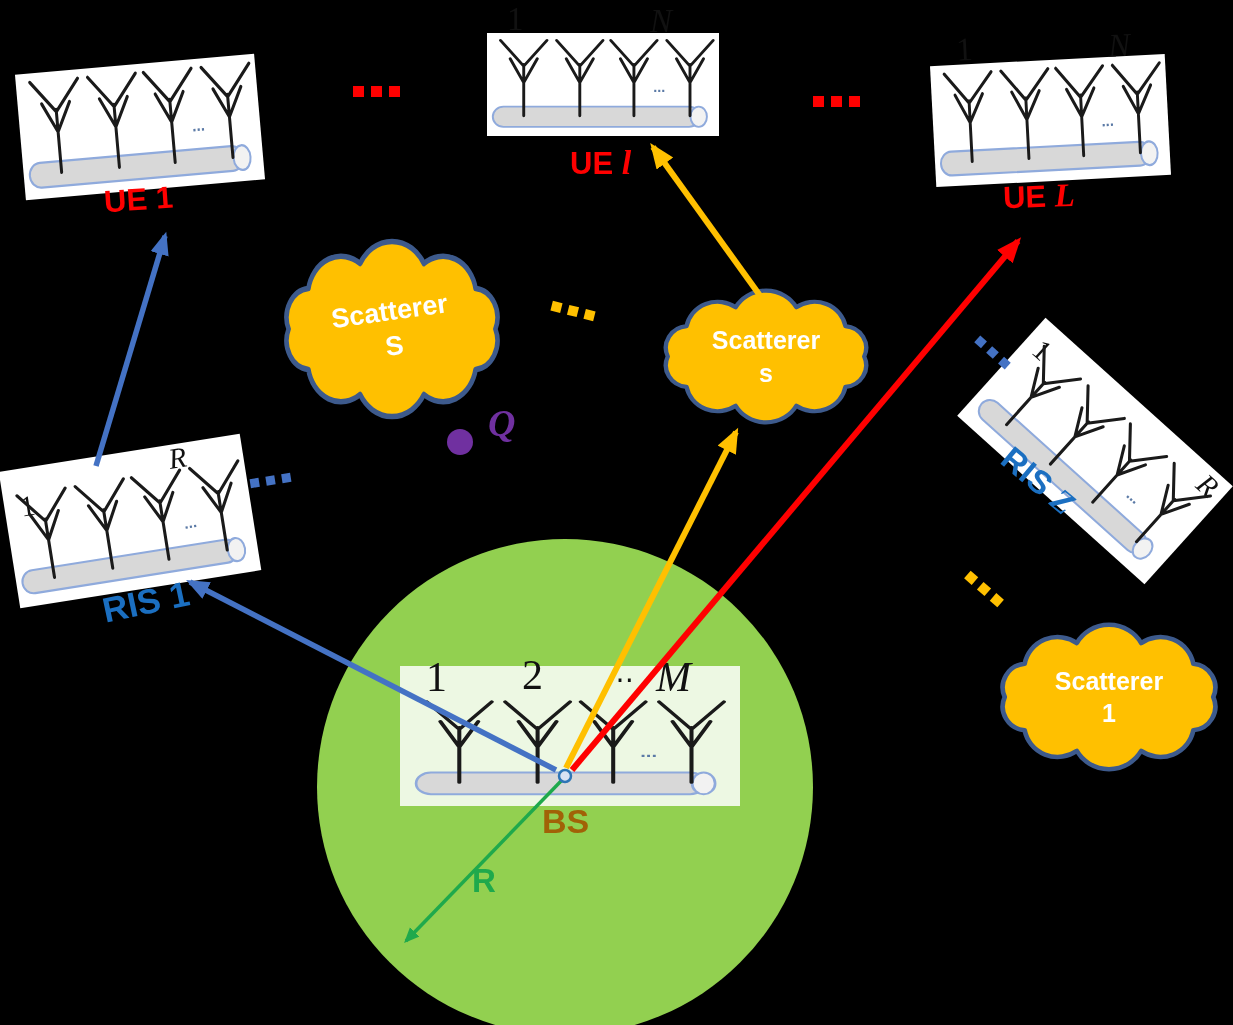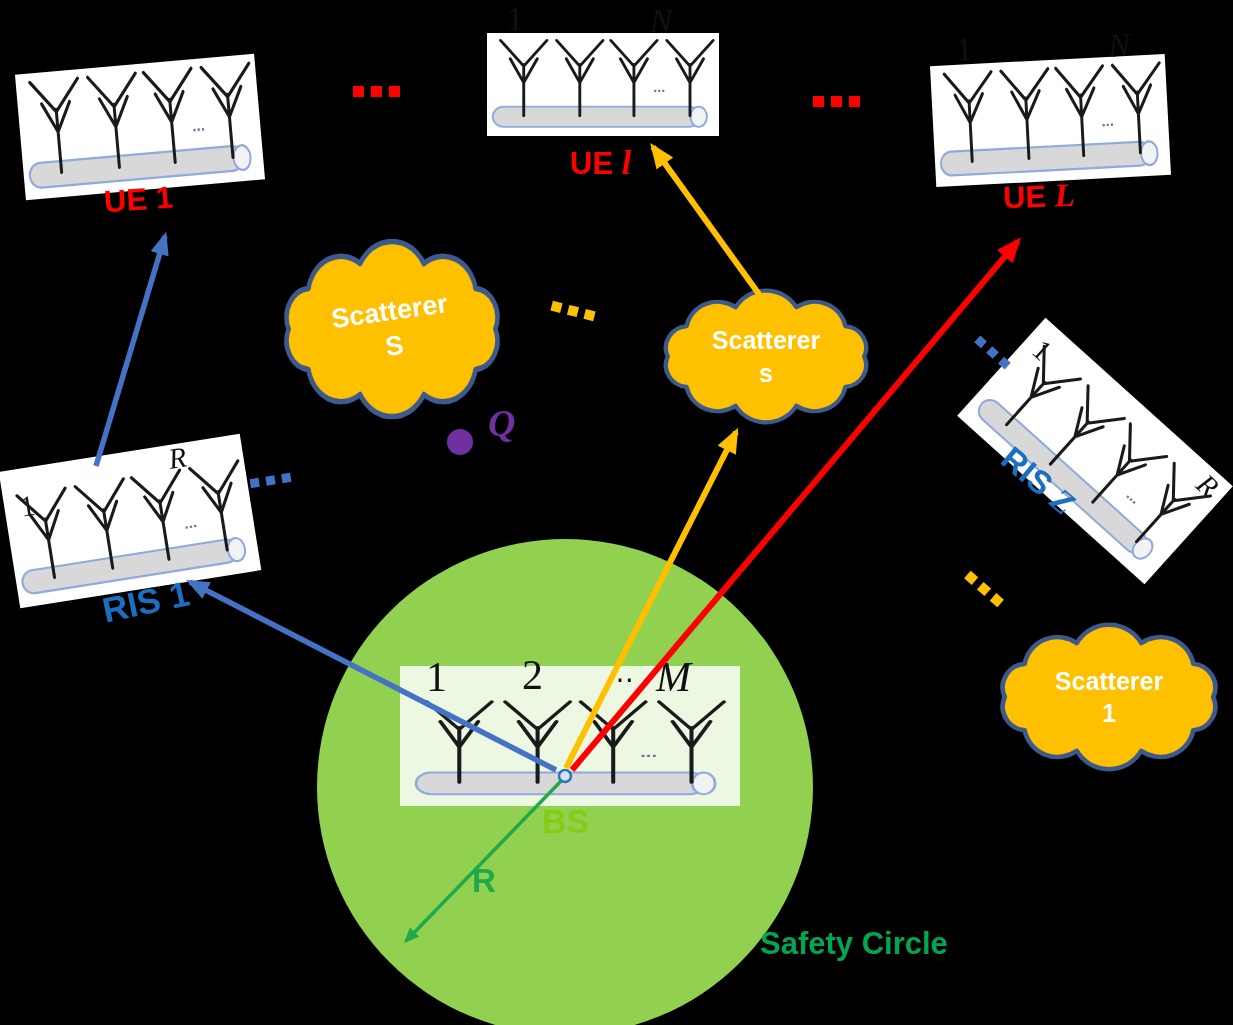--- a/index.html
+++ b/index.html
@@ -35,21 +35,21 @@
   .dots.yellow i{width:10px;height:10px;background:#FFC000;}
   .dots.blue i{width:9px;height:9px;background:#4472C4;}
 
   .arr-dots{font:bold 15px "Liberation Sans",sans-serif;fill:#5B7AA6;}
 
   #q-dot{position:absolute;left:447px;top:429px;width:26px;height:26px;border-radius:50%;background:#7030A0;z-index:40;}
   #q-label{position:absolute;left:488px;top:404px;font-family:"Liberation Serif",serif;font-style:italic;
            font-weight:700;font-size:38px;color:#7030A0;z-index:40;line-height:1;}
   #r-label{position:absolute;left:472px;top:864px;font-size:33px;font-weight:700;color:#1FA94C;z-index:40;line-height:1;}
   #safety-label{position:absolute;left:760px;top:928px;font-size:31px;font-weight:600;color:#00A651;z-index:40;line-height:1;}
-  #bs-label{position:absolute;left:542px;top:804px;font-size:34px;font-weight:700;color:#84cc16;z-index:12;line-height:1;}
+  #bs-label{position:absolute;left:542px;top:804px;font-size:34px;font-weight:700;color:#a16207;z-index:12;line-height:1;}
 
   .z-circle{z-index:1;} .z-bs{z-index:10;} .z-dev{z-index:20;} .z-arrows{z-index:30;} .z-top{z-index:40;}
 </style>
 </head>
 <body>
 
 <div id="canvas">
 
   <svg width="0" height="0" style="position:absolute" aria-hidden="true">
     <defs>
@@ -242,15 +242,14 @@
   <div class="dots yellow" style="left:962px;top:584px;transform:rotate(41deg);">
       <i></i>
       <i></i>
       <i></i>
     </div>
 
   <div id="q-dot"></div>
   <div id="q-label">Q</div>
 
   <div id="r-label">R</div>
-  <div id="safety-label">Safety Circle</div>
 
 </div>
 
 </body></html>

